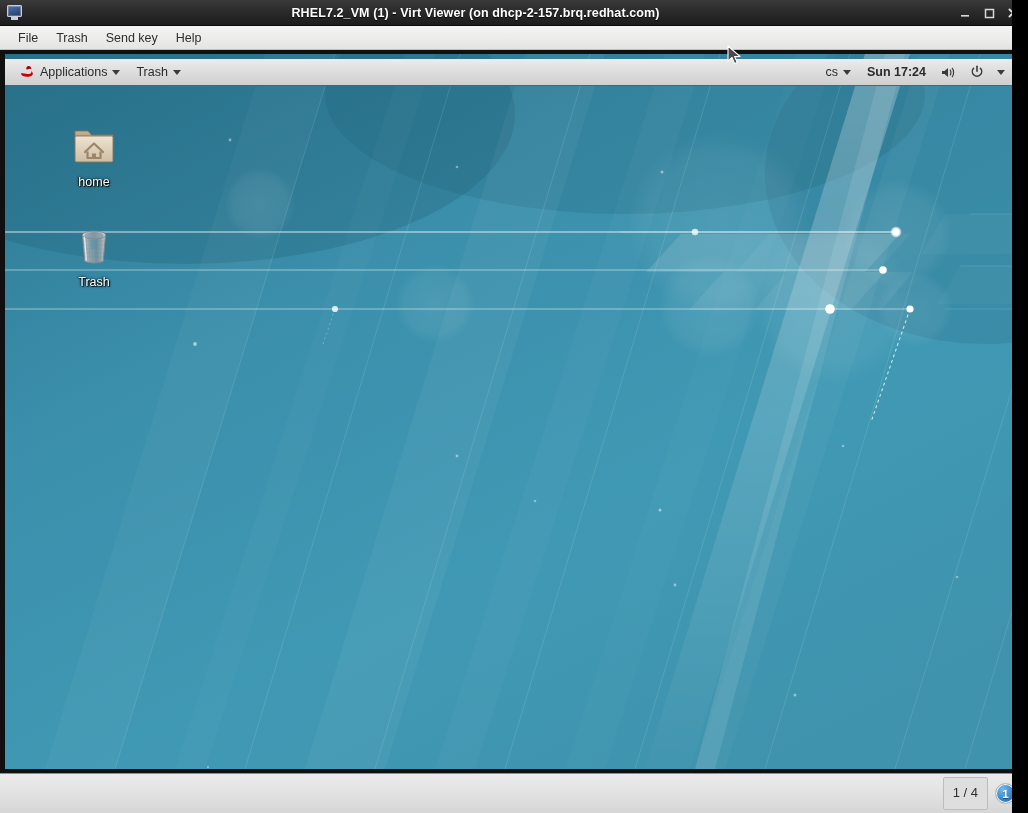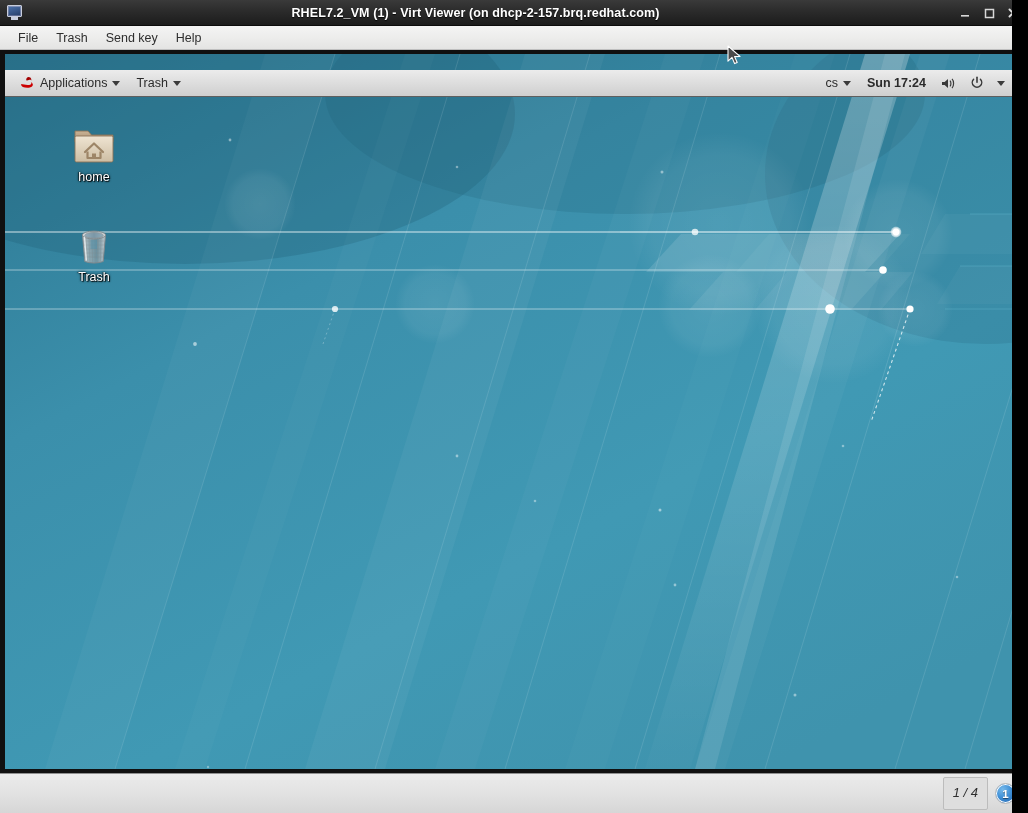--- a/index.html
+++ b/index.html
@@ -64,21 +64,21 @@
     background:#101010;
     padding:4px 5px 4px 5px;
   }
   .vmscreen{
     position:relative; width:1018px; height:715px; overflow:hidden;
     background:#3d94b0;
   }
 
   
   .gpanel{
-    position:absolute; left:0; top:16px; width:1018px; height:27px; z-index:30;
+    position:absolute; left:0; top:5px; width:1018px; height:27px; z-index:30;
     background:linear-gradient(180deg,#ececec 0%,#e0e0e0 40%,#cfcfcf 100%);
     border-bottom:1px solid #5f5f5f;
     display:flex; align-items:center;
   }
   .gp-left{ display:flex; align-items:center; padding-left:6px; flex:0 0 auto; }
   .gp-center{ flex:1 1 auto; }
   .gp-right{ display:flex; align-items:center; padding-right:12px; flex:0 0 auto; gap:0px; }
   .gp-item{
     display:flex; align-items:center; gap:5px;
     font-size:12.5px; color:#2b2b2b; padding:3px 8px; white-space:nowrap;
@@ -95,42 +95,42 @@
   .wall{ position:absolute; inset:0; z-index:1; }
   .wall svg{ display:block; width:1018px; height:715px; }
 
   
   .dicon{
     position:absolute; z-index:20; width:86px;
     display:flex; flex-direction:column; align-items:center;
   }
   .dicon .glyph{ width:48px; height:48px; position:relative; }
   .dicon .lbl{
-    font-size:12.5px; color:#ffffff; text-align:center;
+    margin-top:5px; font-size:12.5px; color:#ffffff; text-align:center;
     text-shadow:0 0 3px rgba(0,0,0,.9),1px 1px 1px rgba(0,0,0,.95),-1px 0 1px rgba(0,0,0,.6);
     white-space:nowrap;
   }
   #icon-home{ left:46px; top:68px; }
   #icon-trash{ left:46px; top:168px; }
 
   
   .cursor{ position:absolute; z-index:60; pointer-events:none; }
 
   
   .statusbar{
     position:absolute; left:0; top:773px; width:1028px; height:40px;
     background:linear-gradient(180deg,#ebebeb 0%,#e2e2e2 50%,#d6d6d6 100%);
     border-top:1px solid #8f8f8f;
     display:flex; align-items:center; justify-content:flex-end;
     padding-right:12px; gap:7px;
   }
   .sb-page{
     font-size:13px; color:#2f2f2f;
     background:#dedede; border:1px solid #bcbcbc; border-radius:2px;
-    padding:8px 9px; line-height:1.15;font-style:italic;
+    padding:8px 9px; line-height:1.15;
   }
   .sb-badge{
     width:21px; height:21px; border-radius:50%;
     background:radial-gradient(circle at 35% 28%,#76b9ea 0%,#3f8fd6 45%,#1e62ad 100%);
     border:1px solid #b9b9b9;
     box-shadow:0 0 0 1px #ffffff inset;
     color:#ffffff; font-size:11.5px; font-weight:bold;
     display:flex; align-items:center; justify-content:center;
     text-shadow:0 1px 1px rgba(0,0,0,.5);
   }

